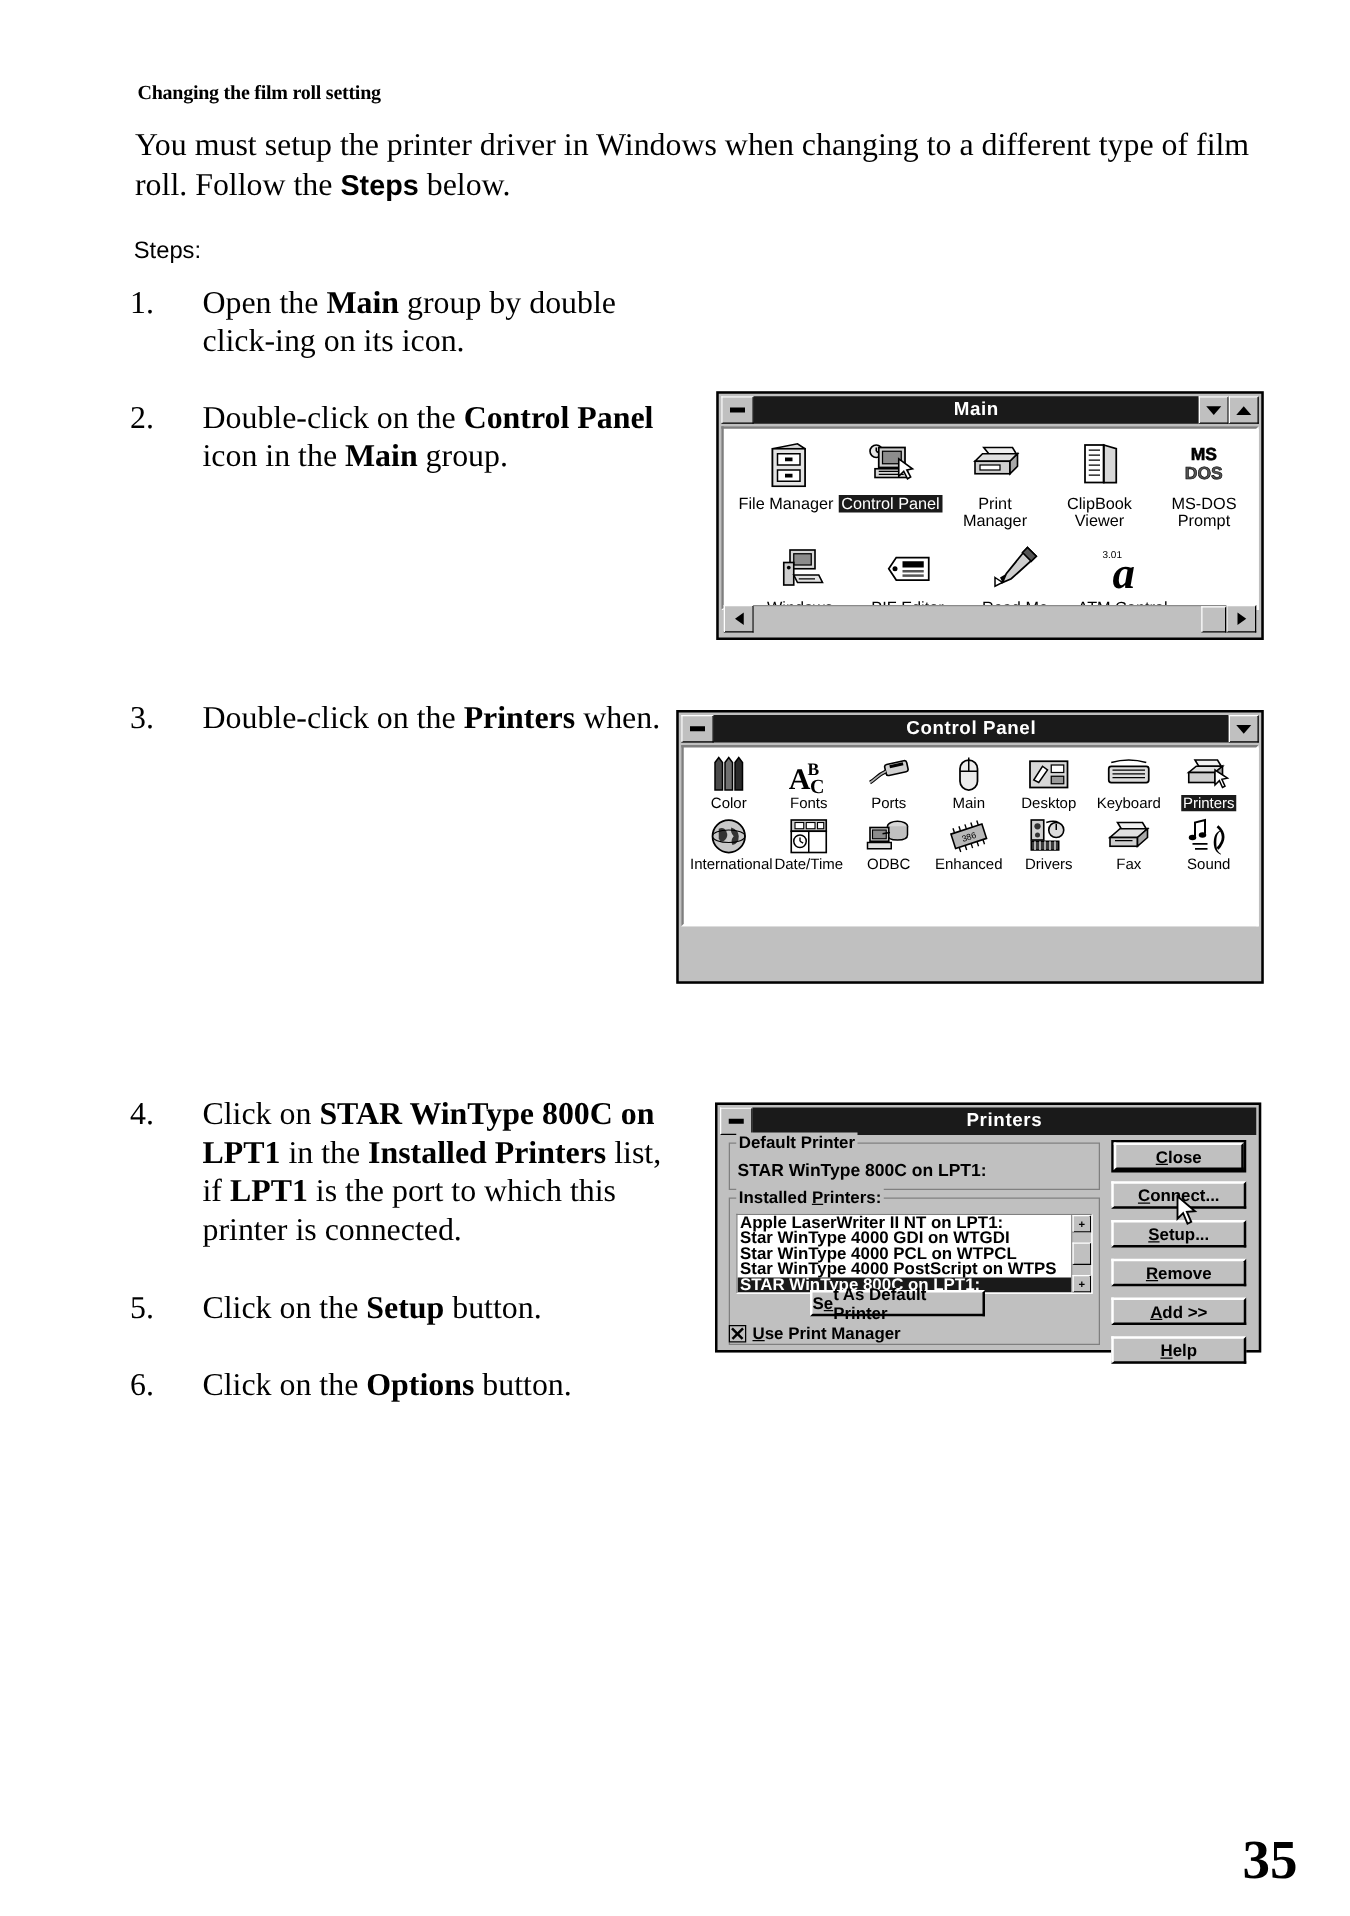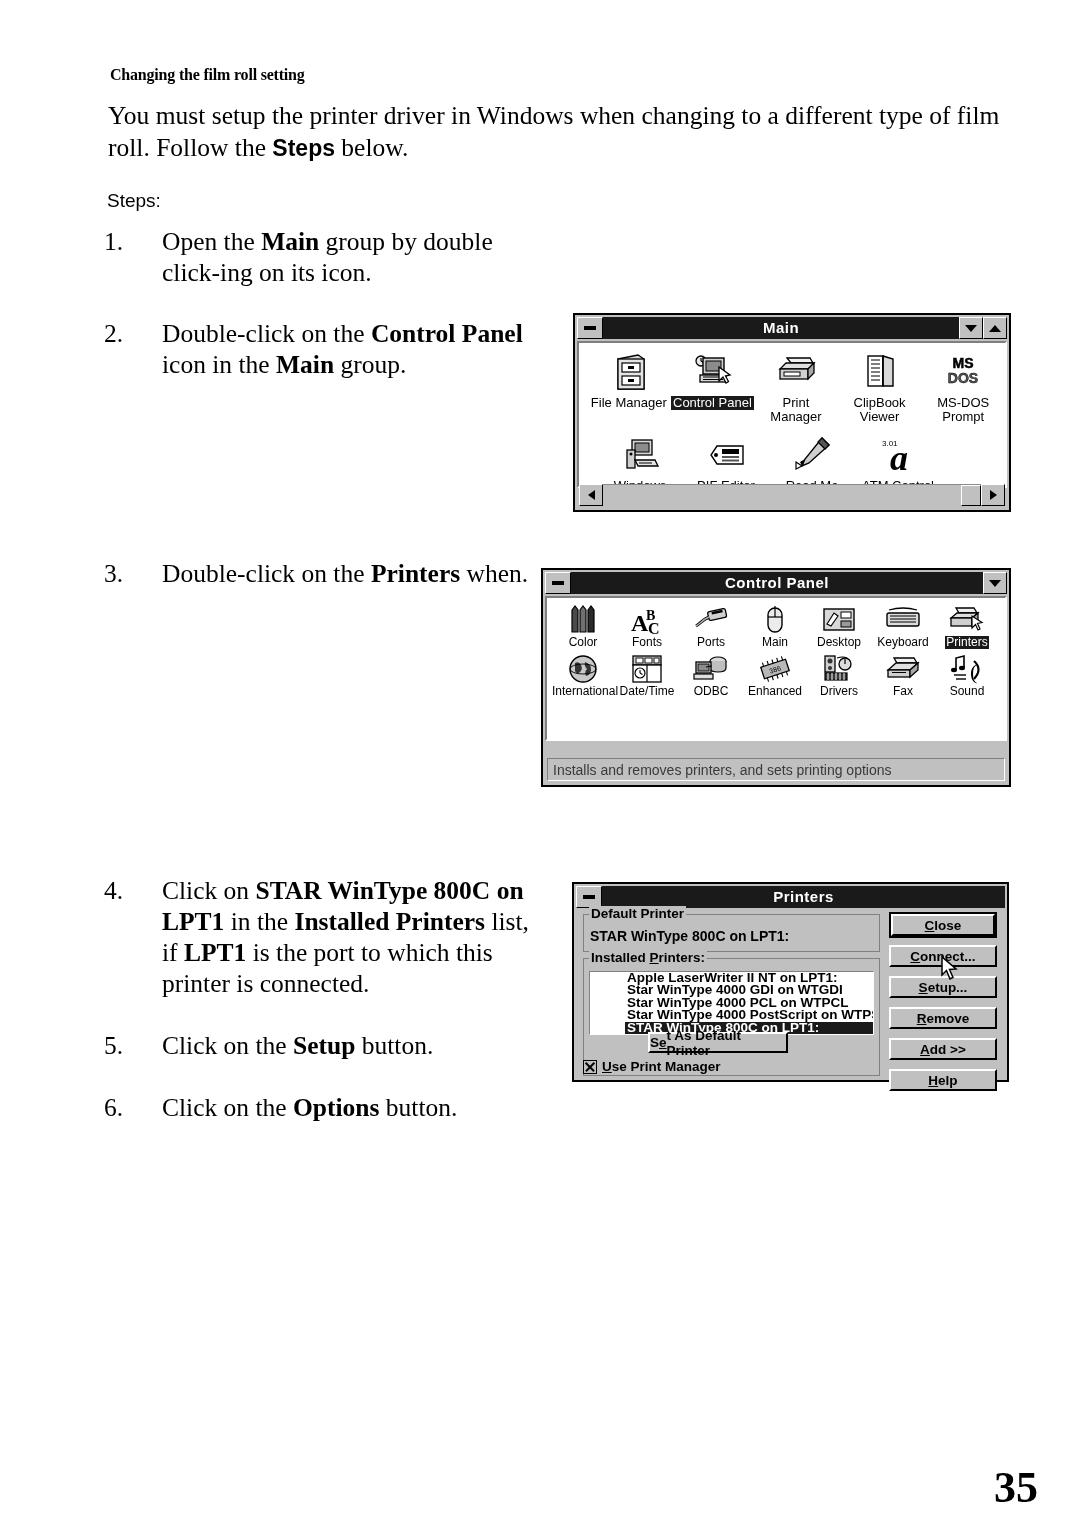--- a/index.html
+++ b/index.html
@@ -306,21 +306,21 @@
     position: absolute;
     left: 5px; top: 12px; right: 5px; height: 62px;
     background: #fff;
     border-top: 1px solid #808080;
     border-left: 1px solid #808080;
     border-right: 1px solid #fff;
     border-bottom: 1px solid #fff;
     overflow: hidden;
     display: flex;
   }
-  .listbox .items { flex: 1; padding-left: 35px; }
+  .listbox .items { flex: 1; }
   .listbox .li {
     font-size: 13.5px;
     font-weight: bold;
     line-height: 12.4px;
     padding: 0 2px;
     white-space: nowrap;
   }
   .listbox .li.sel { background: #1a1a1a; color: #fff; }
   .vscroll {
     width: 15px;
@@ -794,21 +794,20 @@
             <line x1="4" y1="22" x2="16" y2="22" stroke="#000" stroke-width="1.4"></line>
             <line x1="6" y1="26" x2="16" y2="26" stroke="#000" stroke-width="1.4"></line>
             <text x="20" y="26" font-family="Liberation Serif, serif" font-size="22" fill="#000">(</text>
             <path d="M24 8 Q33 16 24 26" fill="none" stroke="#000" stroke-width="2.2"></path>
           </svg>
         </div>
         <div><span class="lbl">Sound</span></div>
       </div>
     </div>
   </div>
-  <div class="statusbar">Installs and removes printers, and sets printing options</div>
 </div>
 
 <div class="win" id="win-pr">
   <div class="titlebar">
     <div class="sysbtn">
         <div class="bar"></div>
       </div>
     <div class="title-text">Printers</div>
   </div>
   <div class="dlgbody">

